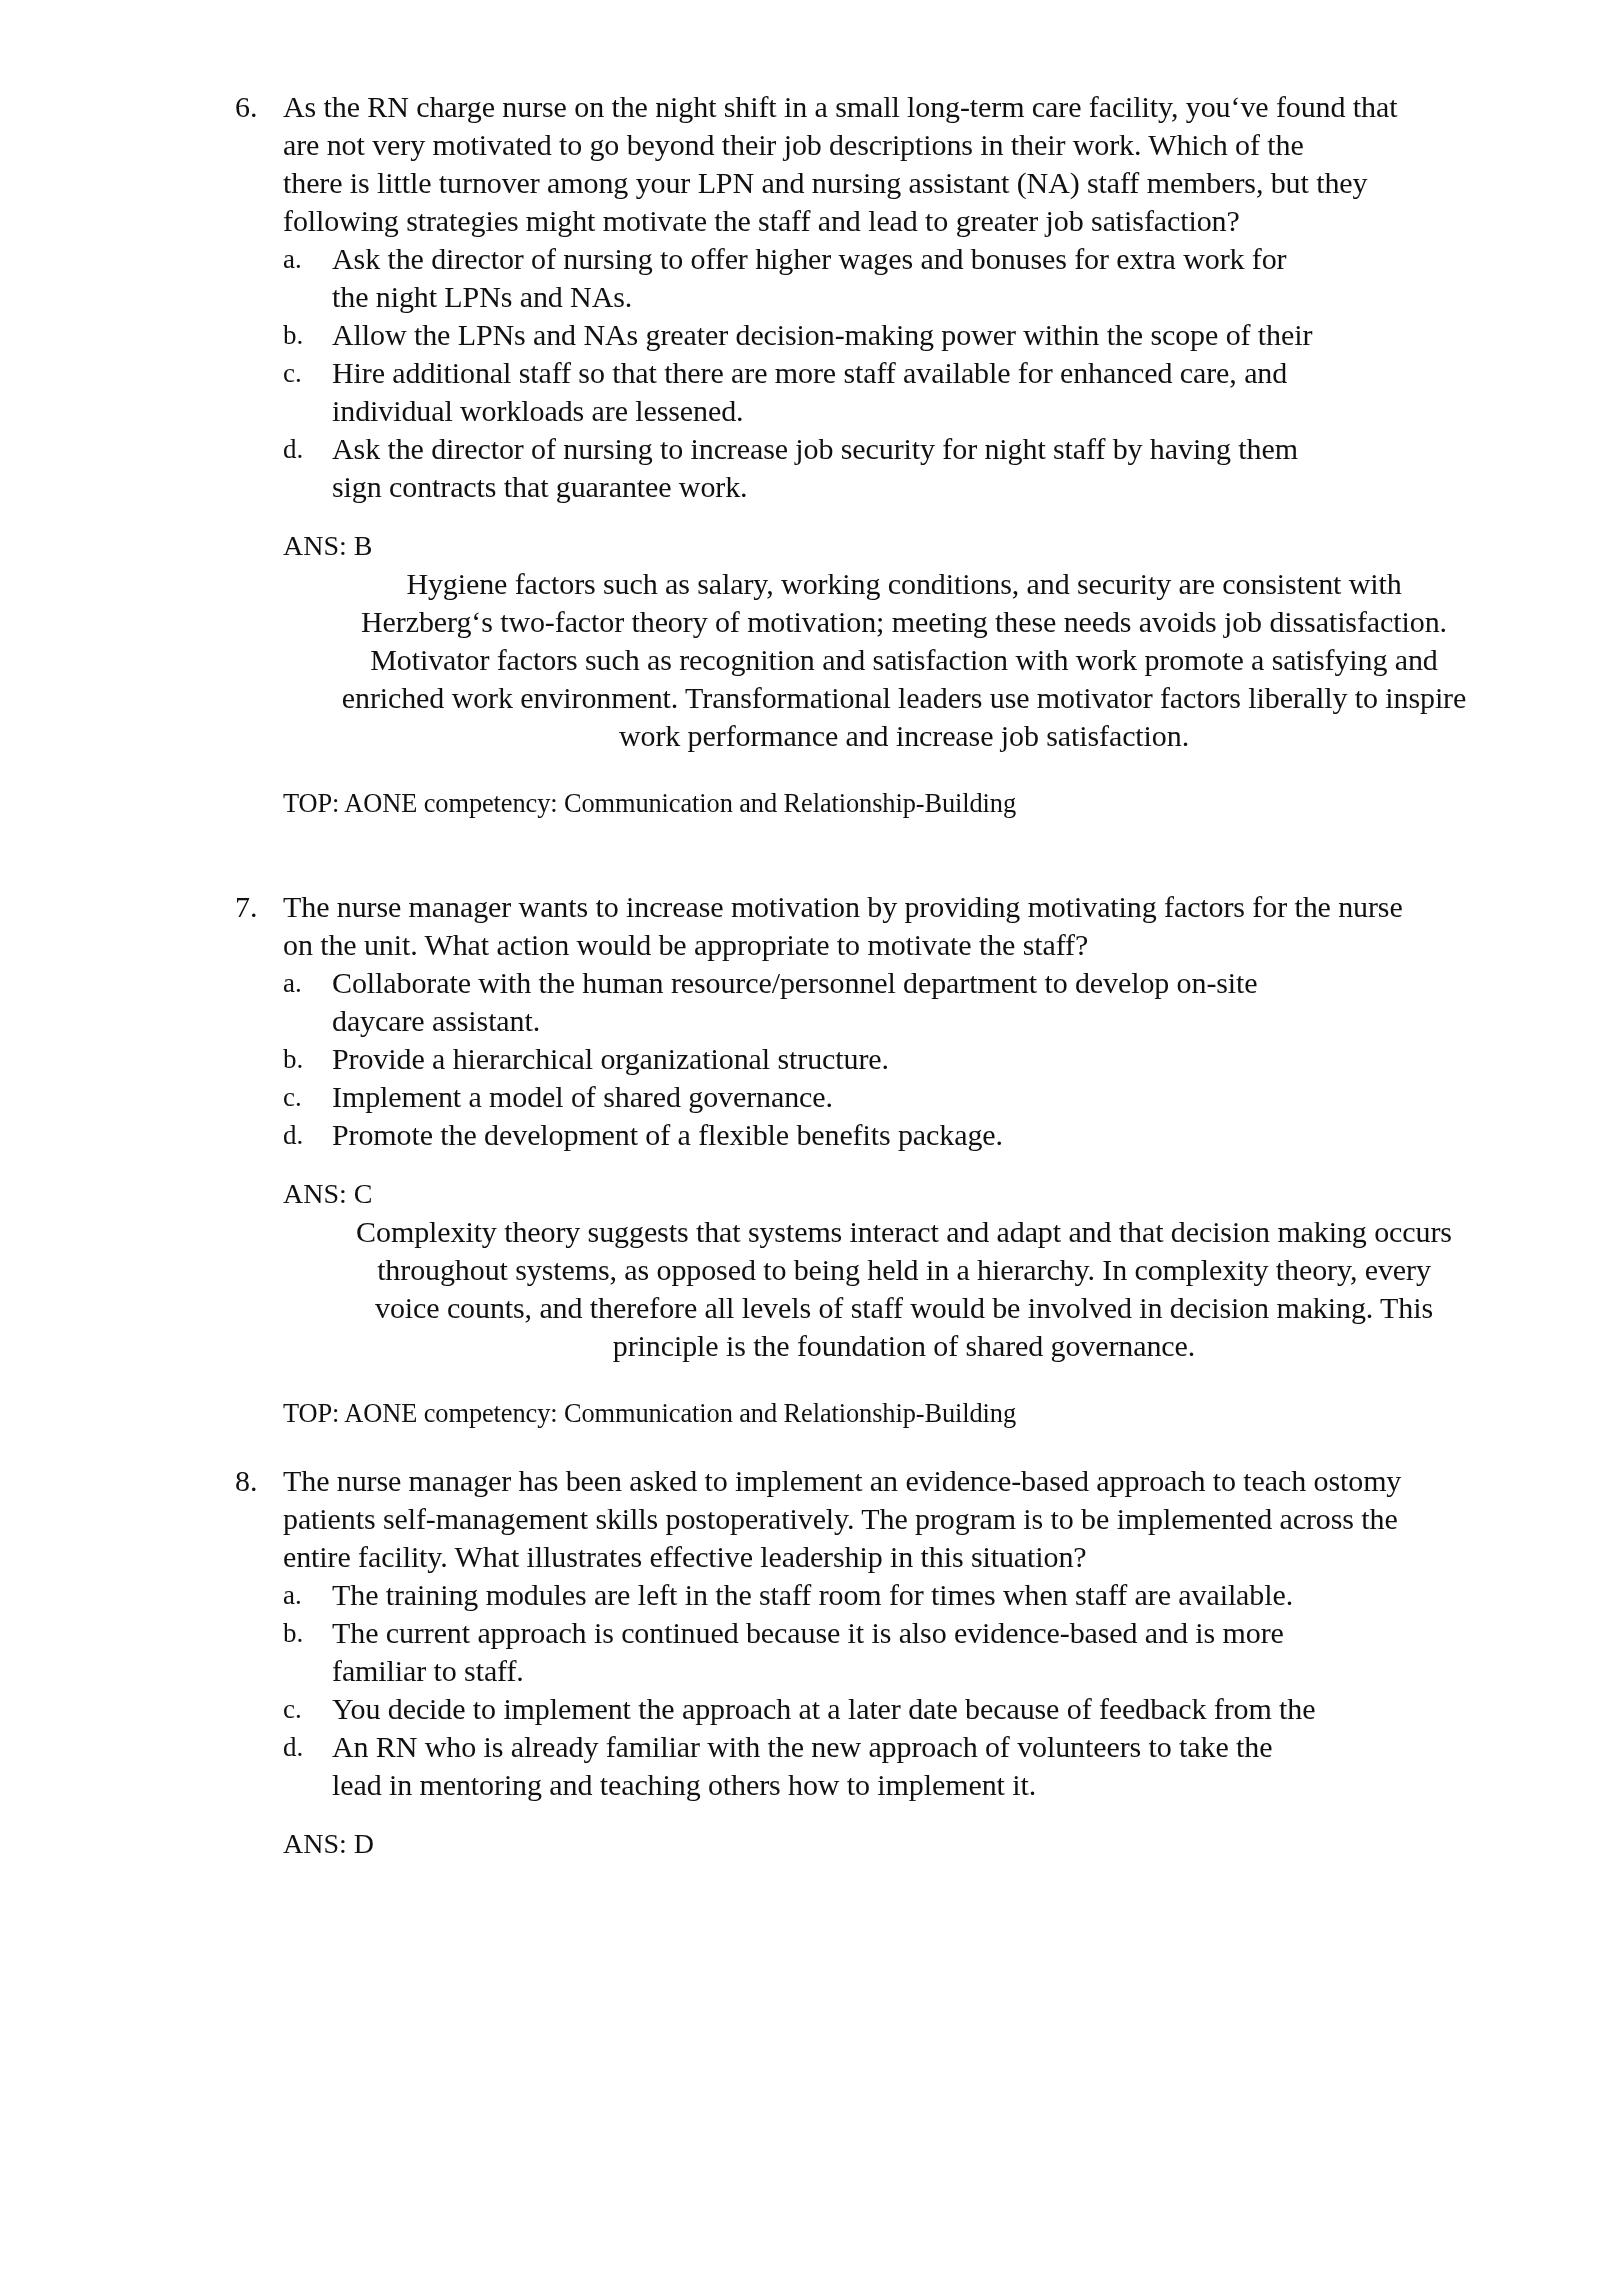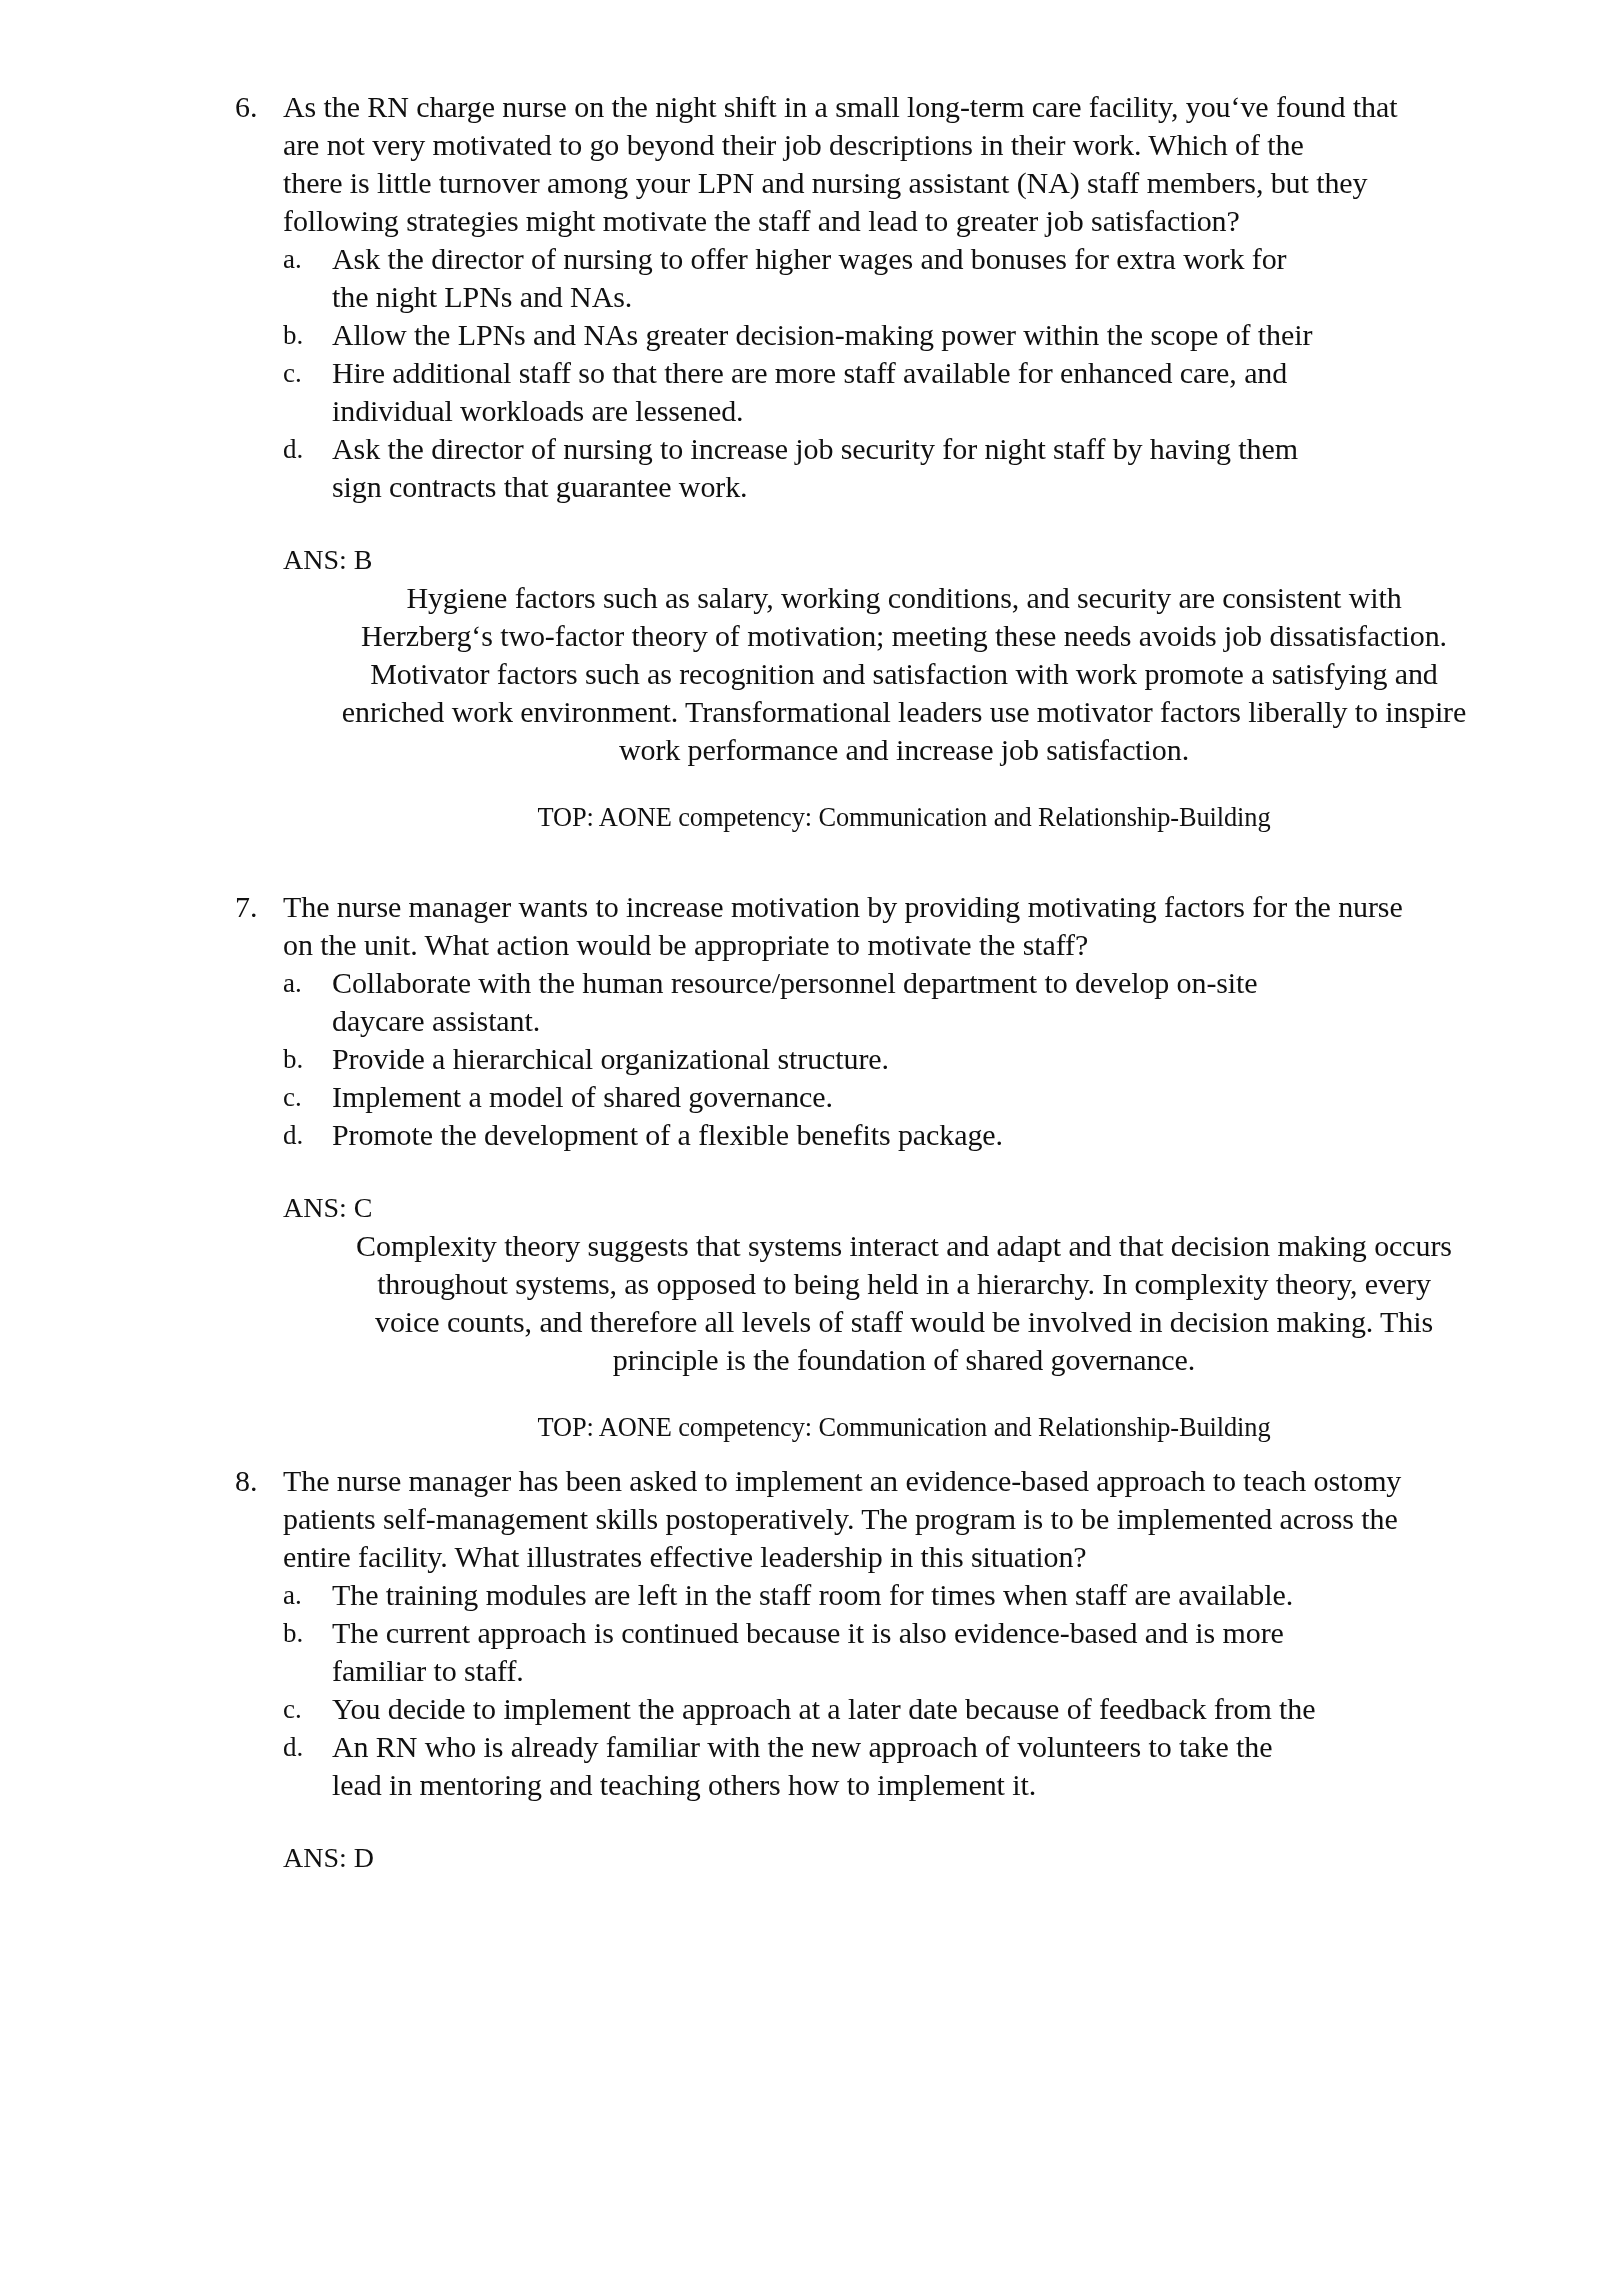--- a/index.html
+++ b/index.html
@@ -59,38 +59,37 @@
     }
     .opt-letter {
       position: absolute;
       left: 48px;
       top: 0;
       font-size: 27px;
       line-height: 38px;
     }
     .answer-block {
       padding-left: 48px;
-      margin-top: 35px;
+      margin-top: 21px;
     }
     .ans {
       font-size: 28px;
       line-height: 38px;
     }
     .rationale {
       font-size: 30px;
       line-height: 38px;
       letter-spacing: -0.1px;
       text-align: center;
     }
     .topic {
       margin-top: 29px;
       font-size: 26.4px;
       line-height: 38px;
       letter-spacing: -0.1px;
-      text-align: center;
     }
     .stem-text, .opt-text, .rat-text {
       display: block;
     }
   </style>
 </head>
 <body>
 
 <div class="page">
 

